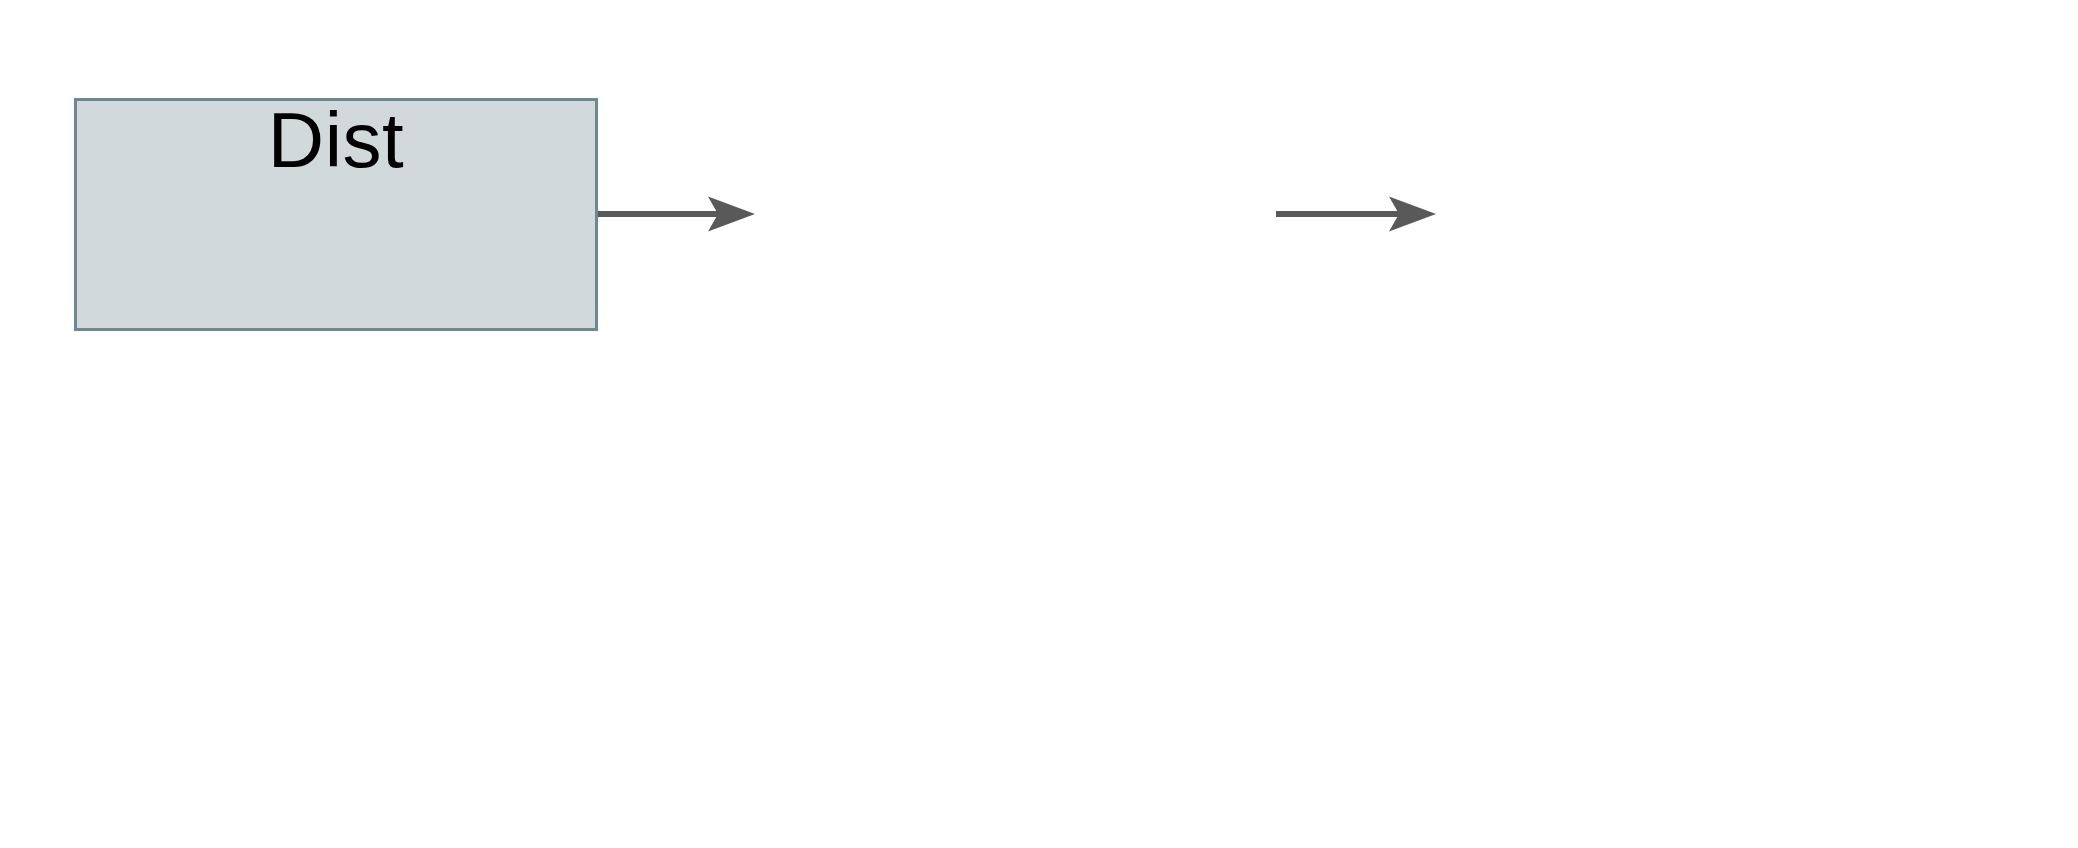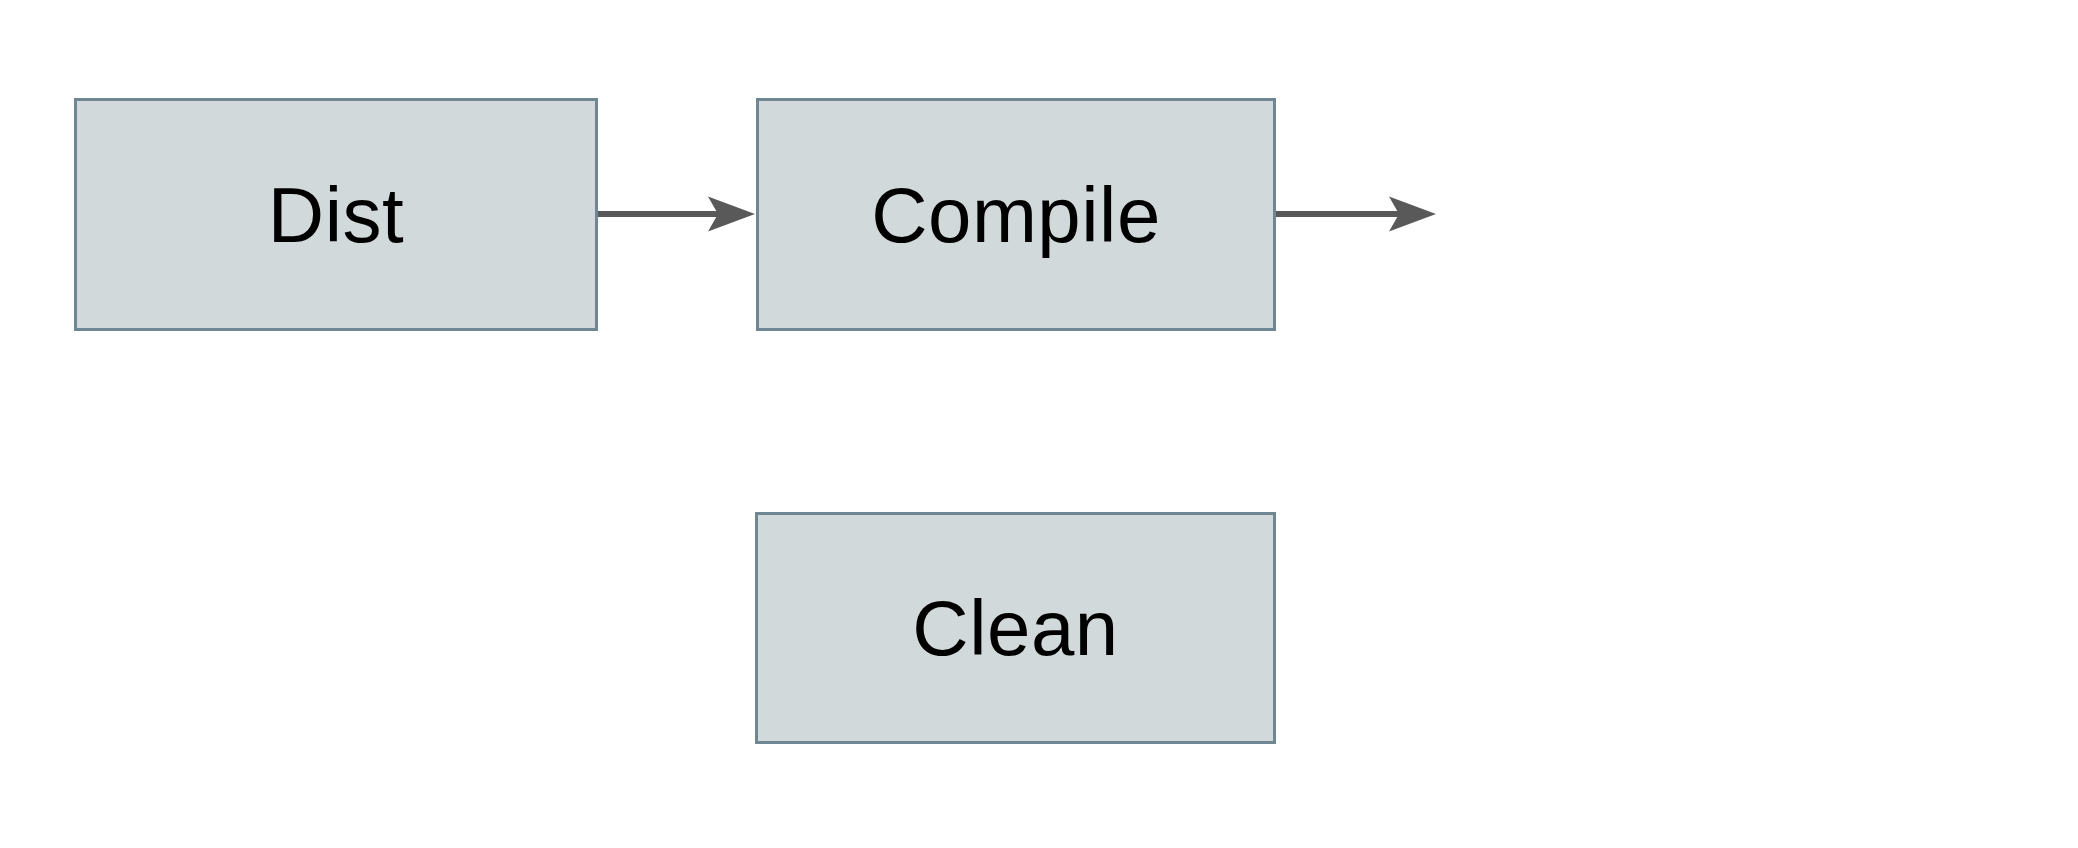--- a/index.html
+++ b/index.html
@@ -36,21 +36,21 @@
     fill: var(--color-arrow, #595959);
     stroke: none;
   }
 
   .node {
     position: absolute;
     box-sizing: border-box;
     background: var(--color-node_fill, #d2d9da);
     border: 3px solid var(--color-node_border, #6e8793);
     display: flex;
-    align-items: center;
+    align-items: flex-start;
     justify-content: center;
     z-index: 2;
   }
 
   .node-label {
     font-size: 78px;
     line-height: 1;
     color: var(--color-text, #000000);
     letter-spacing: 0.5px;
     white-space: nowrap;
@@ -74,22 +74,16 @@
     <g>
       <line class="edge-line" x1="1276" y1="214" x2="1399" y2="214"></line>
       <polygon class="edge-head" points="1436,214 1389,196.5 1399,214 1389,231.5"></polygon>
     </g>
   </svg>
 
   <div class="node node-dist">
     <span class="node-label">Dist</span>
   </div>
 
-  <div class="node node-compile">
-    <span class="node-label">Compile</span>
-  </div>
 
 
-  <div class="node node-clean">
-    <span class="node-label">Clean</span>
-  </div>
 
 </div>
 
 </body></html>

